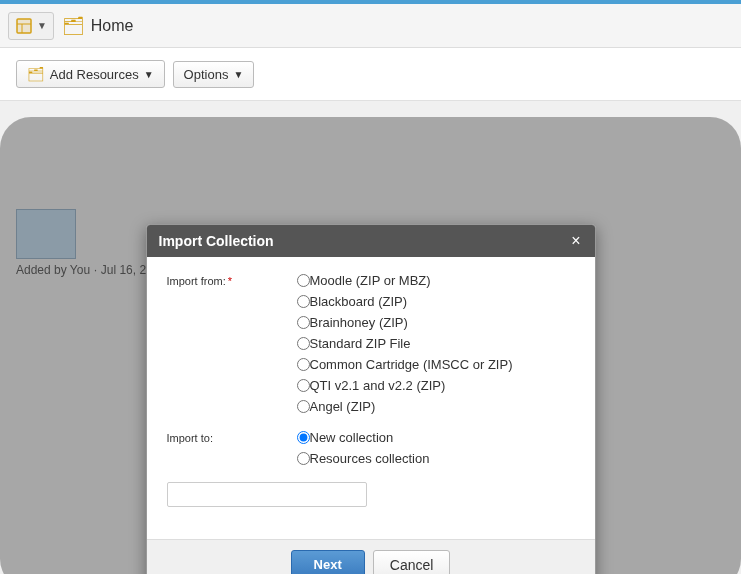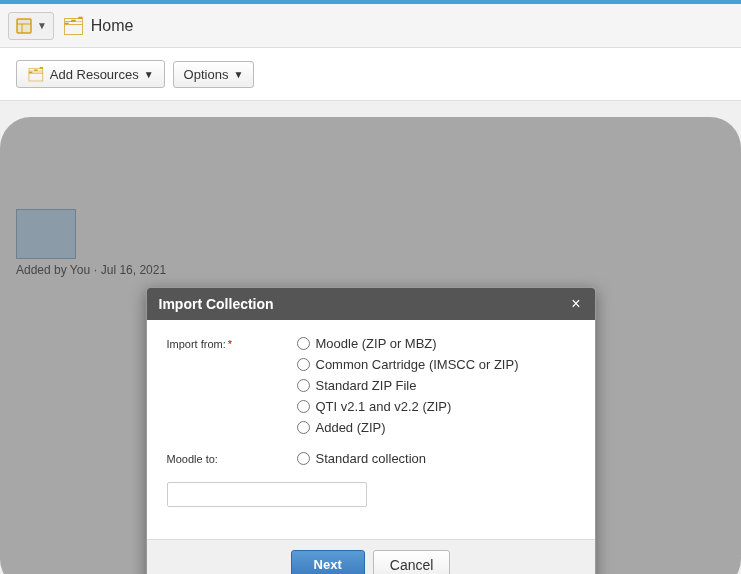--- a/index.html
+++ b/index.html
@@ -166,21 +166,20 @@
 
     .radio-group {
       display: flex;
       flex-direction: column;
       gap: 6px;
     }
 
     .radio-item {
       display: flex;
       align-items: center;
-      gap: 6px;
       font-size: 13px;
       color: #333;
       cursor: pointer;
     }
 
     .radio-item input[type="radio"] {
       margin: 0;
       cursor: pointer;
     }
 
@@ -303,43 +302,55 @@
             <div class="form-label">
               <span>Import from:</span><span class="required-star">*</span>
             </div>
             <div class="radio-group">
               <label class="radio-item">
                 <input type="radio" name="import_from" style="">
                 <span>Moodle (ZIP or MBZ)</span>
               </label>
               <label class="radio-item">
                 <input type="radio" name="import_from" style="">
+                <span>Blackboard (ZIP)</span>
+              </label>
+              <label class="radio-item">
+                <input type="radio" name="import_from" style="">
+                <span>Brainhoney (ZIP)</span>
+              </label>
+              <label class="radio-item">
+                <input type="radio" name="import_from" style="">
+                <span>Standard ZIP File</span>
+              </label>
+              <label class="radio-item">
+                <input type="radio" name="import_from" style="">
                 <span>Common Cartridge (IMSCC or ZIP)</span>
               </label>
               <label class="radio-item">
                 <input type="radio" name="import_from" style="">
-                <span>Standard ZIP File</span>
-              </label>
-              <label class="radio-item">
-                <input type="radio" name="import_from" style="">
                 <span>QTI v2.1 and v2.2 (ZIP)</span>
               </label>
               <label class="radio-item">
                 <input type="radio" name="import_from" style="">
-                <span>Added (ZIP)</span>
+                <span>Angel (ZIP)</span>
               </label>
             </div>
           </div>
 
           <div class="form-row">
-            <div class="form-label">Moodle to:</div>
+            <div class="form-label">Import to:</div>
             <div class="radio-group">
               <label class="radio-item">
+                <input type="radio" name="import_to" checked="" style="">
+                <span>New collection</span>
+              </label>
+              <label class="radio-item">
                 <input type="radio" name="import_to" style="">
-                <span>Standard collection</span>
+                <span>Resources collection</span>
               </label>
             </div>
           </div>
 
           <div class="form-row">
             <input type="text" class="collection-title-input" value="" style="">
           </div>
 
         </div>
 

